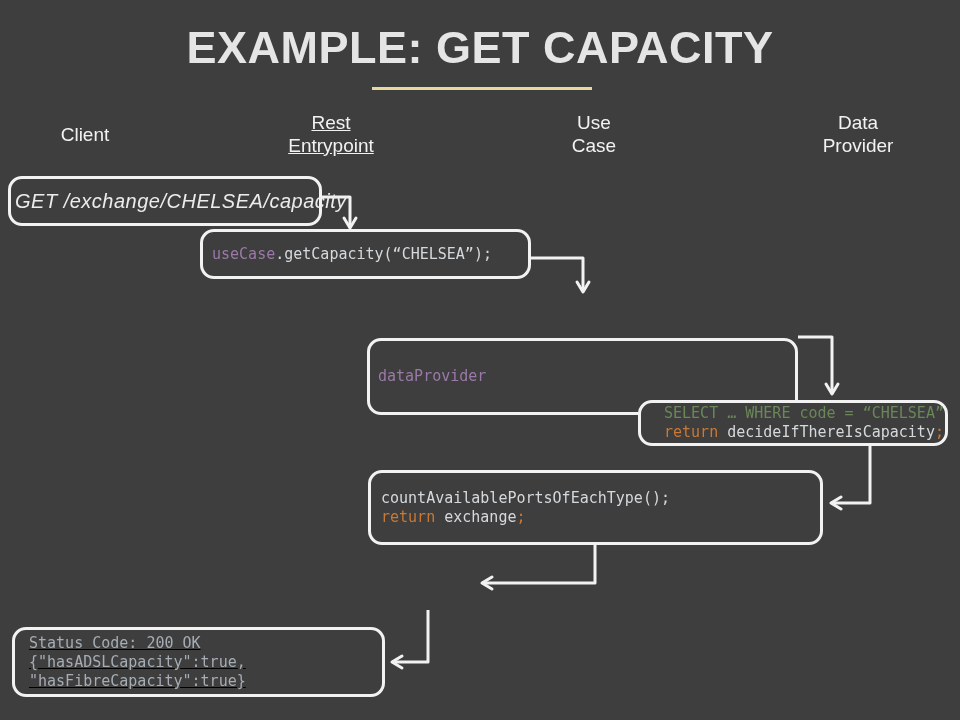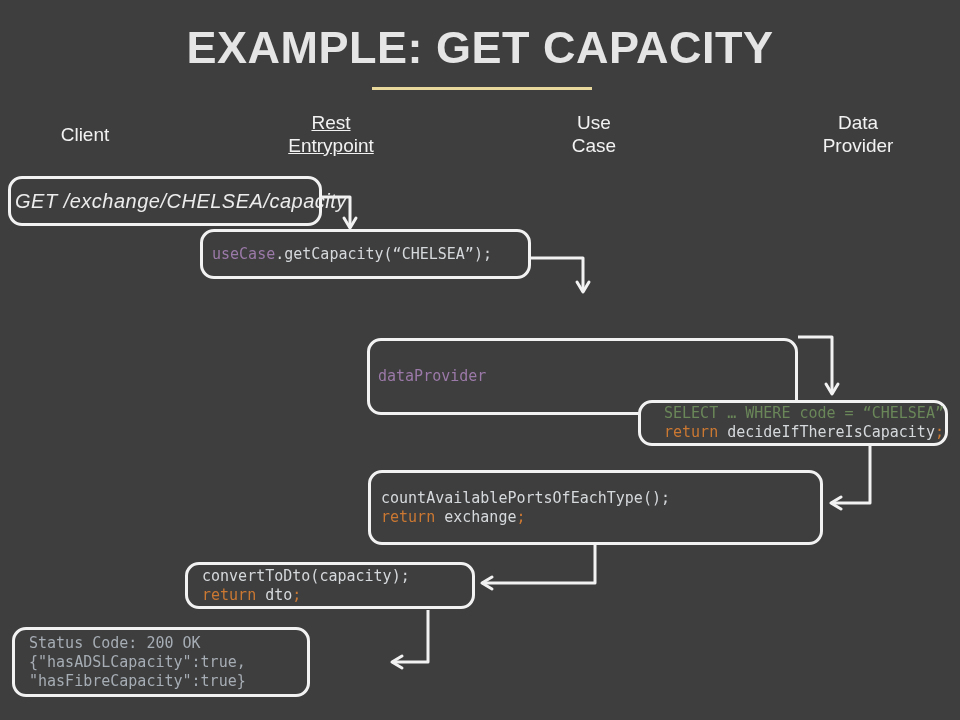--- a/index.html
+++ b/index.html
@@ -47,21 +47,21 @@
   .box.code{font-family:"DejaVu Sans Mono","Liberation Mono",monospace;font-size:15px;line-height:19px;}
   .box.request{font-family:"Liberation Sans",sans-serif;font-style:italic;font-size:20px;letter-spacing:0.5px;}
   .code-line{white-space:pre;}
 
   #box-0{left:8px;  top:176px;width:314px;height:50px;padding:0 4px;}
   #box-1{left:200px;top:229px;width:331px;height:50px;padding:0 9px;}
   #box-2{left:367px;top:298px;width:431px;height:77px;padding:0 8px;margin-top:40px;}
   #box-3{left:638px;top:400px;width:310px;height:46px;padding:0 23px;}
   #box-4{left:368px;top:470px;width:455px;height:75px;padding:0 10px;}
   #box-5{left:185px;top:562px;width:290px;height:47px;padding:0 14px;}
-  #box-6{left:12px; top:627px;width:298px;height:70px;padding:0 14px;}
+  #box-6{left:12px; top:627px;width:373px;height:70px;padding:0 14px;text-decoration:underline;}
 
   
   .seg-plain {color:#D6D9DC;}
   .seg-purple{color:#9B79A8;}
   .seg-orange{color:#CB7832;}
   .seg-green {color:#6A8759;}
   .seg-muted {color:#A6ADB4;}
   .seg-req   {color:#ECECEC;}
 </style>
 </head>
@@ -104,23 +104,19 @@
       <div class="code-line"><span class="seg-purple">dataProvider</span></div>
     </div>
   <div class="box code" id="box-3">
       <div class="code-line"><span class="seg-green">SELECT … WHERE code = “CHELSEA”</span></div>
       <div class="code-line"><span class="seg-orange">return</span><span class="seg-plain"> decideIfThereIsCapacity</span><span class="seg-orange">;</span></div>
     </div>
   <div class="box code" id="box-4">
       <div class="code-line"><span class="seg-plain">countAvailablePortsOfEachType();</span></div>
       <div class="code-line"><span class="seg-orange">return</span><span class="seg-plain"> exchange</span><span class="seg-orange">;</span></div>
     </div>
-  <div class="box code" id="box-5">
-      <div class="code-line"><span class="seg-plain">convertToDto(capacity);</span></div>
-      <div class="code-line"><span class="seg-orange">return</span><span class="seg-plain"> dto</span><span class="seg-orange">;</span></div>
-    </div>
   <div class="box code" id="box-6">
       <div class="code-line"><span class="seg-muted">Status Code: 200 OK</span></div>
       <div class="code-line"><span class="seg-muted">{"hasADSLCapacity":true,</span></div>
       <div class="code-line"><span class="seg-muted">"hasFibreCapacity":true}</span></div>
     </div>
 
 </div>
 
 </body></html>

